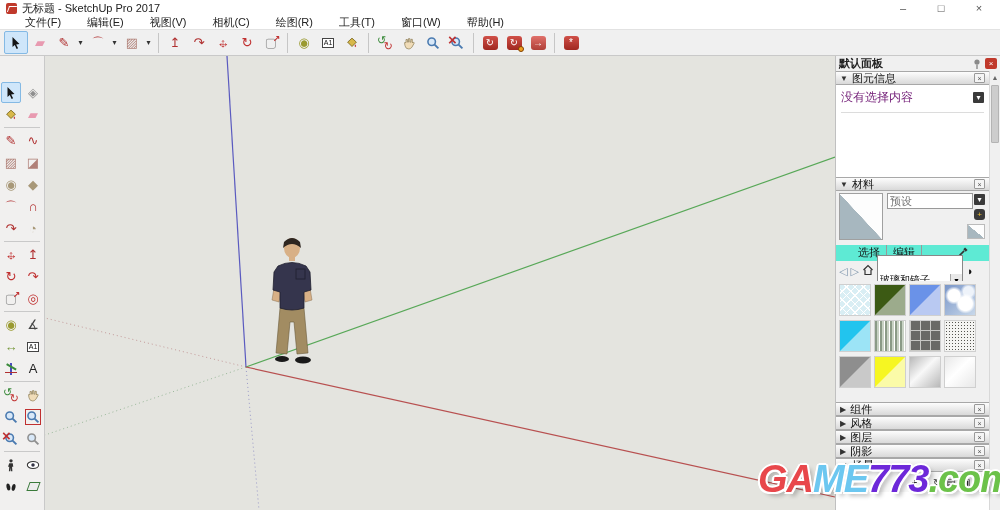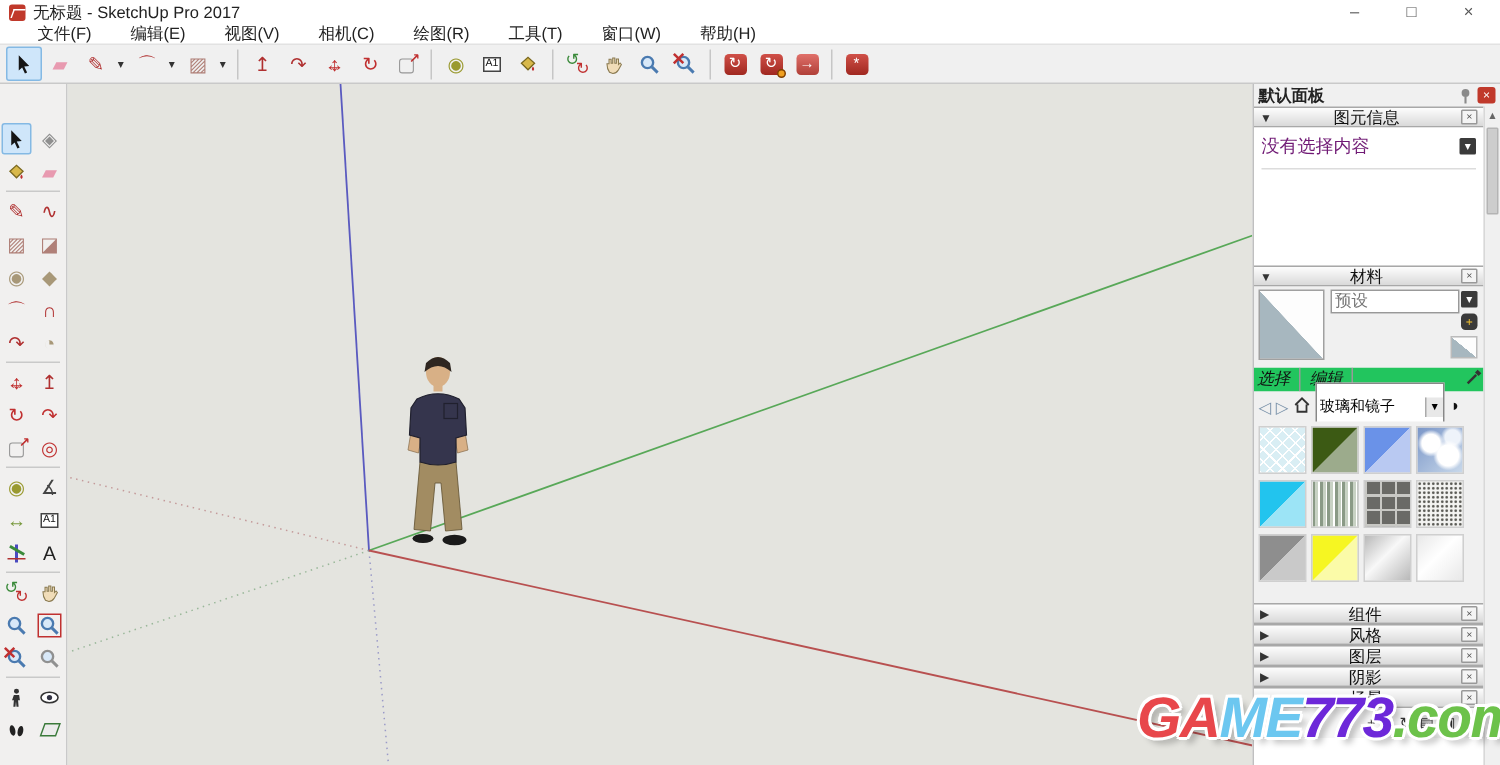--- a/index.html
+++ b/index.html
@@ -56,45 +56,45 @@
   .tray-body { flex:1; display:flex; }
   .tray-content { width:154px; display:flex; flex-direction:column; }
   .scrollcol { width:11px; background:#f0f0f0; border-left:1px solid #d8d8d8; position:relative; }
   .scroll-up { height:12px; display:flex; align-items:center; justify-content:center;
     font-size:7px; color:#666; }
   .scroll-thumb { position:absolute; left:1px; right:1px; top:14px; height:58px;
     background:#cdcdcd; border:1px solid #b4b4b4; border-radius:1px; }
   .sec-header { height:14px; background:linear-gradient(#fdfdfd,#d9d9d9); border:1px solid #a8a8a8;
     border-left:none; border-right:none; display:flex; align-items:center; padding:0 4px; gap:4px; }
   .sec-header .arrow { font-size:8px; color:#333; }
-  .sec-header .t { flex:1; font-size:11px; color:#111;text-align:center; }
+  .sec-header .t { flex:1; font-size:11px; color:#111; }
   .sec-x { width:11px; height:10px; border:1px solid #999; background:#f4f4f4; color:#555;
     font-size:7px; display:flex; align-items:center; justify-content:center; border-radius:1px; }
   .ei-body { height:92px; background:#fff; padding:4px 5px 0 5px; }
   .ei-row { display:flex; align-items:center; }
   .ei-text { flex:1; font-weight:normal; font-size:12px; color:#701a75; }
   .ei-line { height:1px; background:#dcdcdc; margin-top:6px; }
   .mat-body { height:54px; background:#f0f0f0; padding:2px 3px; display:flex; position:relative; }
   .mat-preview { width:44px; height:47px; border:1px solid #a0a0a0;
     background:linear-gradient(to top right, #a7b7bf 49.5%, #fdfdfd 50%); }
   .mat-name { margin-left:4px; }
   .mat-name input { width:86px; height:16px; border:1px solid #999; font-size:11px; padding:0 2px;
     font-family:inherit; }
   .mat-icons { position:absolute; right:4px; top:3px; display:flex; flex-direction:column;
     align-items:flex-end; gap:4px; }
   .corner-swatch { width:18px; height:15px; background:linear-gradient(to top right,#a7b7bf 49.5%,#fdfdfd 50%);
     border:1px solid #bbb; }
-  .mat-tabs { height:16px; display:flex; align-items:flex-end; padding:0 0; gap:0; background:#22c55e;font-style:italic; }
+  .mat-tabs { height:16px; display:flex; align-items:flex-end; padding:0 20px; gap:0; background:#5eead4; }
   .mat-tab { padding:0 6px 1px 6px; font-size:11px; color:#111; border-right:1px solid #999; }
   .mat-tab:first-child { padding-left:2px; }
   .dropper { margin-left:auto; }
   .mat-nav { height:20px; display:flex; align-items:center; padding:0 3px; gap:3px; background:#f0f0f0; }
   .nav-arrow { color:#7a92aa; font-size:11px; }
   .mat-select { width:86px; height:33px; border:1px solid #888; background:#fff; display:flex;
-    align-items:center; font-size:10px; padding-left:2px; }
+    align-items:flex-end; font-size:10px; padding-left:2px; }
   .mat-select .sel-dd { margin-left:auto; width:12px; height:13px; background:#e8e8e8;
     border-left:1px solid #aaa; display:flex; align-items:center; justify-content:center; font-size:7px; }
   .detail-arr { font-size:11px; color:#111; margin-left:1px; }
   .swatches { background:#f0f0f0; padding:3px 2px 0 3px; display:grid;
     grid-template-columns:repeat(4,34px); grid-auto-rows:35px; gap:1px; height:107px; }
   .swatch { width:32px; height:32px; border:1px solid #cfcfcf; }
   .mat-space { height:14px; background:#f0f0f0; }
   .scenes-toolbar { height:20px; background:#f7f7f7; display:flex; align-items:center;
     justify-content:flex-end; gap:5px; padding:0 6px; color:#333; font-size:10px; }
   .panel-rest { flex:1; background:#fff; }

